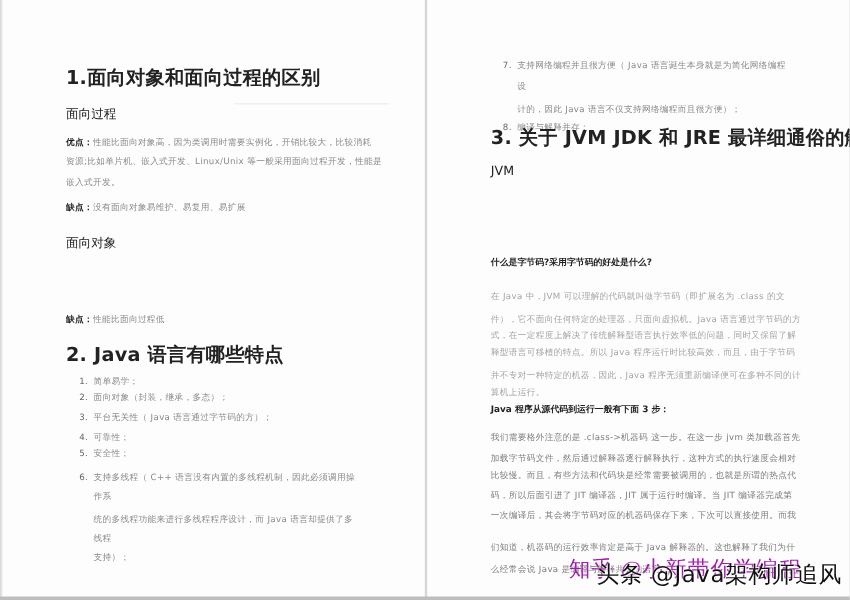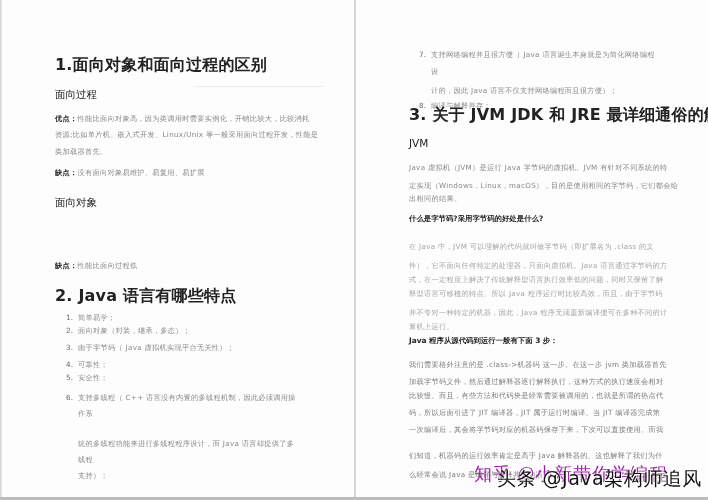--- a/index.html
+++ b/index.html
@@ -56,21 +56,21 @@
     <div class="h1">1.面向对象和面向过程的区别</div>
     <div class="h1-rule"></div>
   </div>
 
   <div class="abs h2" style="left:53px; top:88px;">面向过程</div>
 
   <div class="abs para" style="left:53px; top:111px; width:275px;">
     <div><b>优点：</b><span>性能比面向对象高，因为类调用时需要实例化，开销比较大，比较消耗</span></div>
     <div>资源;比如单片机、嵌入式开发、Linux/Unix 等一般采用面向过程开发，性能是</div>
   </div>
-  <div class="abs para" style="left:53px; top:144px;">类加载器首先。</div>
+  <div class="abs para" style="left:53px; top:144px;">嵌入式开发。</div>
 
   <div class="abs para" style="left:53px; top:165px;">
     <b>缺点：</b><span>没有面向对象易维护、易复用、易扩展</span>
   </div>
 
   <div class="abs h2" style="left:53px; top:196px;">面向对象</div>
 
 
   <div class="abs para" style="left:53px; top:258px;">
     <b>缺点：</b><span>性能比面向过程低</span>
@@ -82,35 +82,35 @@
     <div class="li">
         <span class="num">1.</span>
         <span class="txt">简单易学；</span>
       </div>
     <div class="li">
         <span class="num">2.</span>
         <span class="txt">面向对象（封装，继承，多态）；</span>
       </div>
     <div class="li" style="margin-top:4px;">
         <span class="num">3.</span>
-        <span class="txt">由于字节码（ Java 虚拟机实现平台无关性）；</span>
+        <span class="txt">平台无关性（ Java 语言通过字节码的方）；</span>
       </div>
     <div class="li" style="margin-top:4px;">
         <span class="num">4.</span>
         <span class="txt">可靠性；</span>
       </div>
     <div class="li">
         <span class="num">5.</span>
         <span class="txt">安全性；</span>
       </div>
     <div class="li" style="margin-top:6px; line-height:16px;">
       <span class="num">6.</span>
       <span class="txt">
         <div>支持多线程（ C++ 语言没有内置的多线程机制，因此必须调用操作系</div>
-        <div style="margin-top:14px;">统的多线程功能来进行多线程程序设计，而 Java 语言却提供了多线程</div>
+        <div style="margin-top:3px;">统的多线程功能来进行多线程程序设计，而 Java 语言却提供了多线程</div>
         <div>支持）；</div>
       </span>
     </div>
   </div>
 </div>
 
 <div class="page right">
   <div class="abs list" style="left:7px; top:46px; width:240px; left:64px; left:63px;">
     <div class="li" style="line-height:17px;">
       <span class="num">7.</span>
@@ -122,25 +122,20 @@
     <div class="li">
         <span class="num">8.</span>
         <span class="txt">编译与解释并存；</span>
       </div>
   </div>
 
   <div class="abs h1" style="left:53px; top:105px;">3. 关于  JVM JDK  和  JRE  最详细通俗的解答</div>
 
   <div class="abs h2" style="left:53px; top:137px;">JVM</div>
 
-  <div class="abs para" style="left:53px; top:160px; width:280px; line-height:15px;">
-    <div>Java 虚拟机（JVM）是运行 Java 字节码的虚拟机。JVM 有针对不同系统的特</div>
-    <div style="margin-top:3px;">定实现（Windows，Linux，macOS），目的是使用相同的字节码，它们都会给</div>
-    <div style="line-height:11px;">出相同的结果。</div>
-  </div>
 
   <div class="abs subq" style="left:53px; top:214px;">什么是字节码?采用字节码的好处是什么?</div>
 
   <div class="abs para" style="left:53px; top:240px; width:280px; line-height:14px; color:#a5a5a5;">
     <div>在 Java 中，JVM 可以理解的代码就叫做字节码（即扩展名为 .class 的文</div>
     <div style="margin-top:5px;">件），它不面向任何特定的处理器，只面向虚拟机。Java 语言通过字节码的方</div>
     <div>式，在一定程度上解决了传统解释型语言执行效率低的问题，同时又保留了解</div>
     <div>释型语言可移植的特点。所以 Java 程序运行时比较高效，而且，由于字节码</div>
     <div style="margin-top:5px;">并不专对一种特定的机器，因此，Java 程序无须重新编译便可在多种不同的计</div>
     <div>算机上运行。</div>

